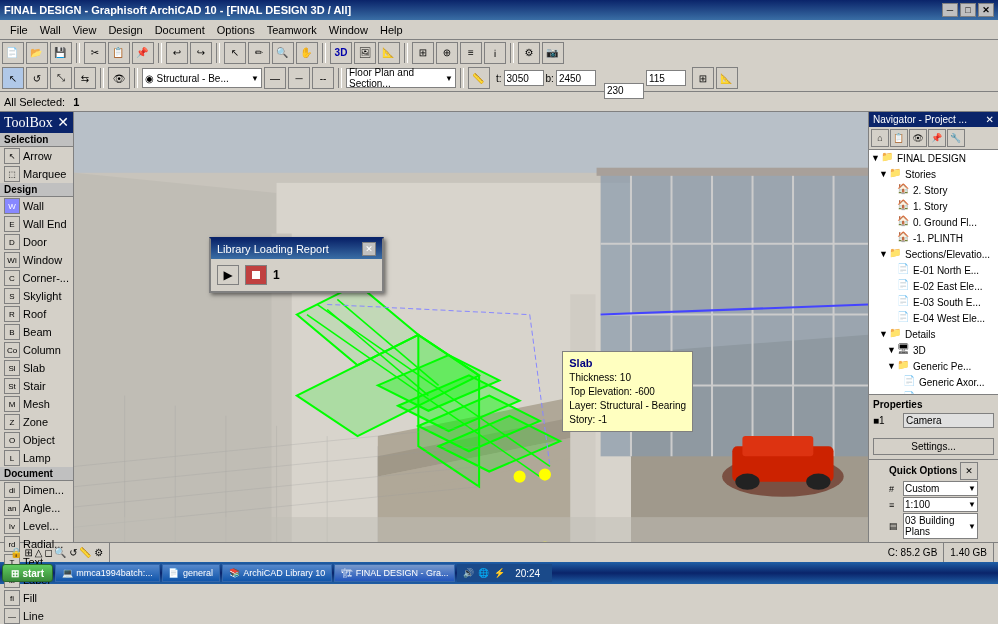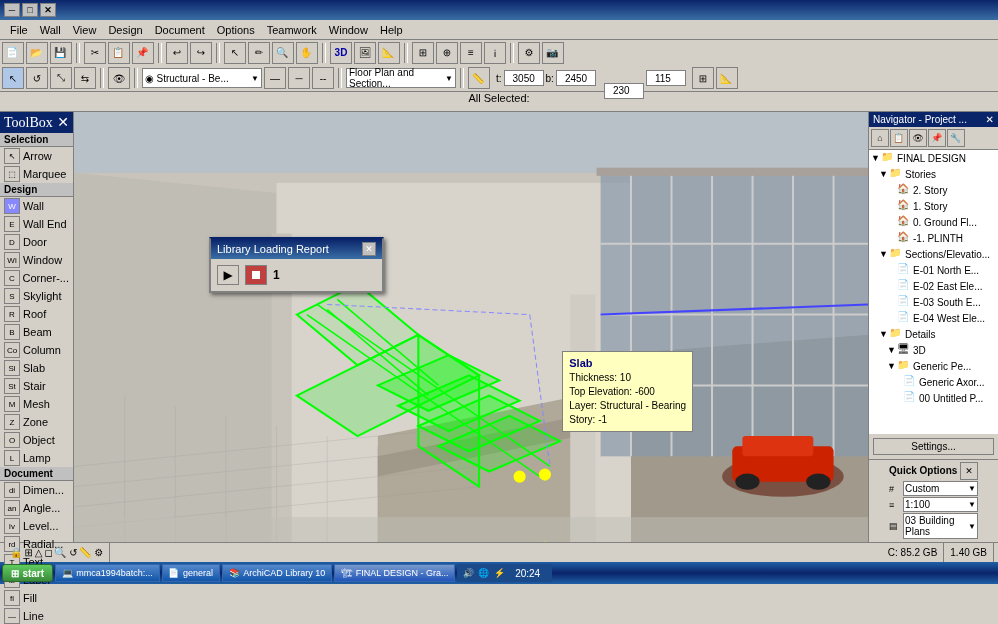--- a/index.html
+++ b/index.html
@@ -387,28 +387,28 @@
     
     #info-bar {
       height: 20px;
       background: #d4d0c8;
       border-bottom: 1px solid #808080;
       display: flex;
       align-items: center;
       padding: 0 4px;
       font-size: 11px;
       gap: 8px;
-      flex-direction: column;
-    }
-    .info-number { width: 40px; height: 16px; background: white; border: 1px solid #808080; font-size: 10px; padding: 0 8px; display: flex; align-items: center; text-align: center; }
+    }
+    .info-number { width: 40px; height: 16px; background: white; border: 1px solid #808080; font-size: 10px; padding: 0 2px; display: flex; align-items: center; text-align: center; }
   </style>
 </head>
 <body>
 
 <div id="title-bar">
+  <span>FINAL DESIGN - Graphisoft ArchiCAD 10 - [FINAL DESIGN 3D / All]</span>
   <div class="win-btns">
     <div class="win-btn">─</div>
     <div class="win-btn">□</div>
     <div class="win-btn">✕</div>
   </div>
 </div>
 
 <div id="menu-bar">
   <span>File</span>
   <span>Wall</span>
@@ -817,20 +817,27 @@
     <span class="tree-icon">📄</span>
     <span>Generic Axor...</span>
   </div>
         <div class="tree-item">
     <span style="width:22px; display:inline-block;"></span>
     <span class="tree-toggle"> </span>
     <span class="tree-icon">📄</span>
     <span>00 Untitled P...</span>
   </div>
       </div>
+    <div id="nav-properties">
+      <div style="font-size:10px; margin-bottom:3px; font-weight:bold;">Properties</div>
+      <div class="prop-row">
+        <span class="prop-label">■1</span>
+        <div class="prop-value">Camera</div>
+      </div>
+    </div>
     <div id="nav-settings-btn">Settings...</div>
 
     <div id="quick-options">
       <div style="display:flex; justify-content:space-between; align-items:center;">
         <div id="quick-options-header">Quick Options</div>
         <div class="nav-btn">✕</div>
       </div>
       <div class="qo-row">
         <span class="qo-icon">#</span>
         <div class="qo-combo">

